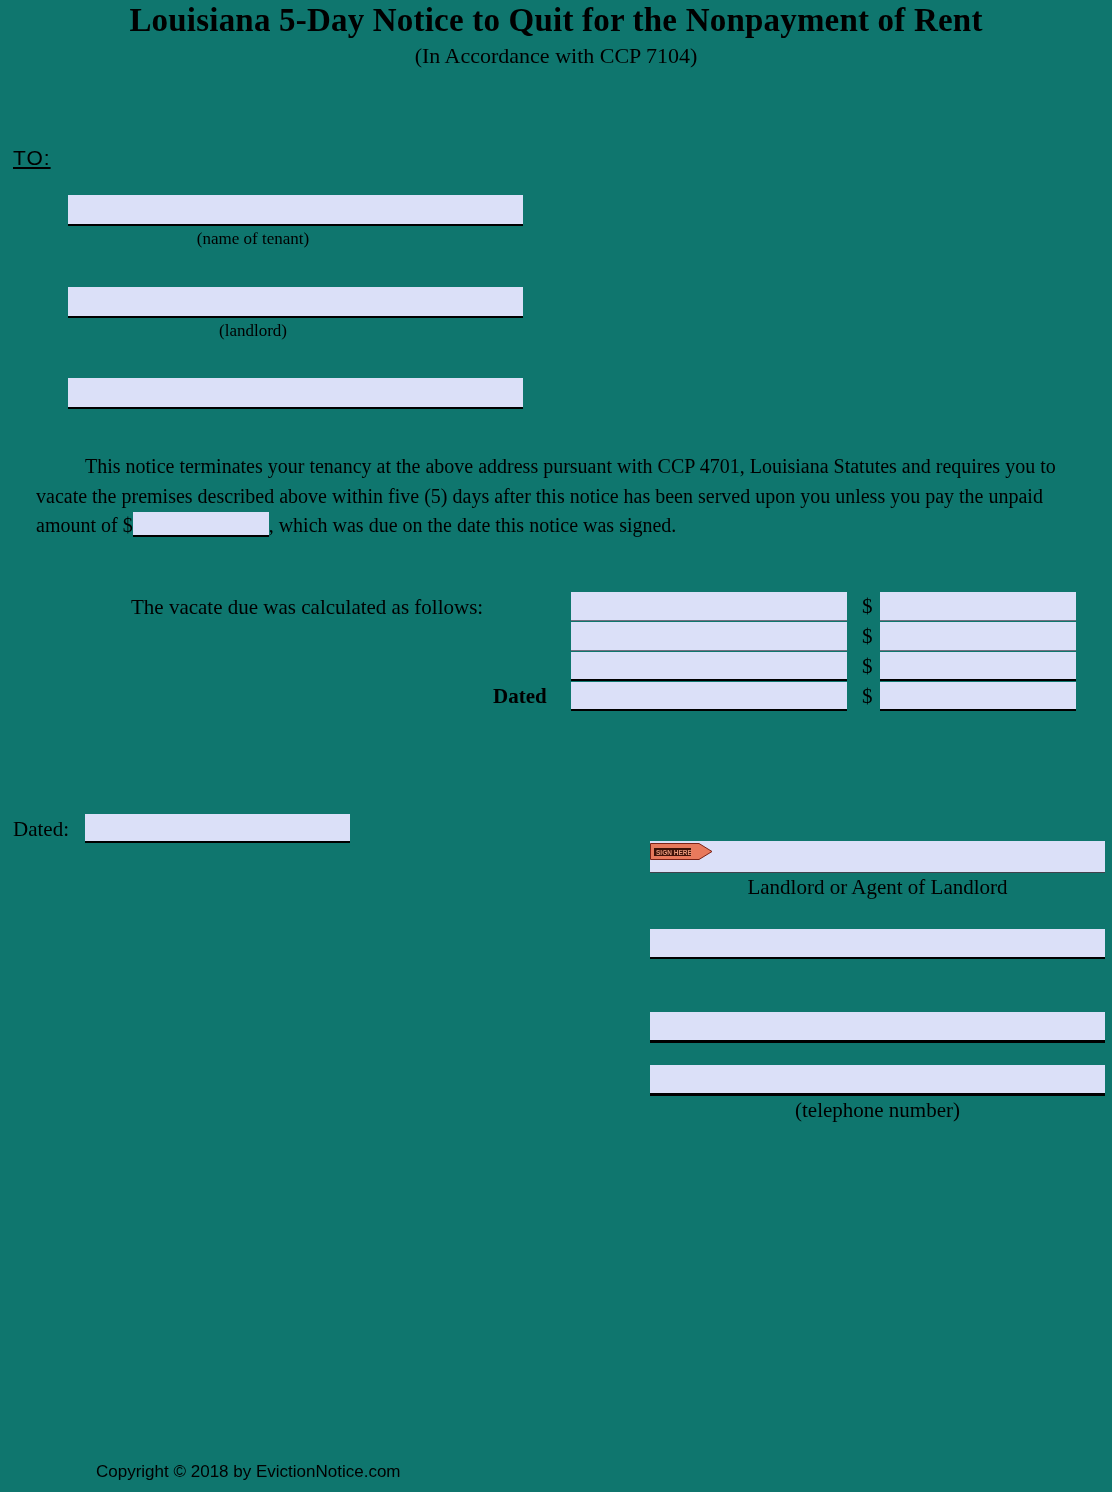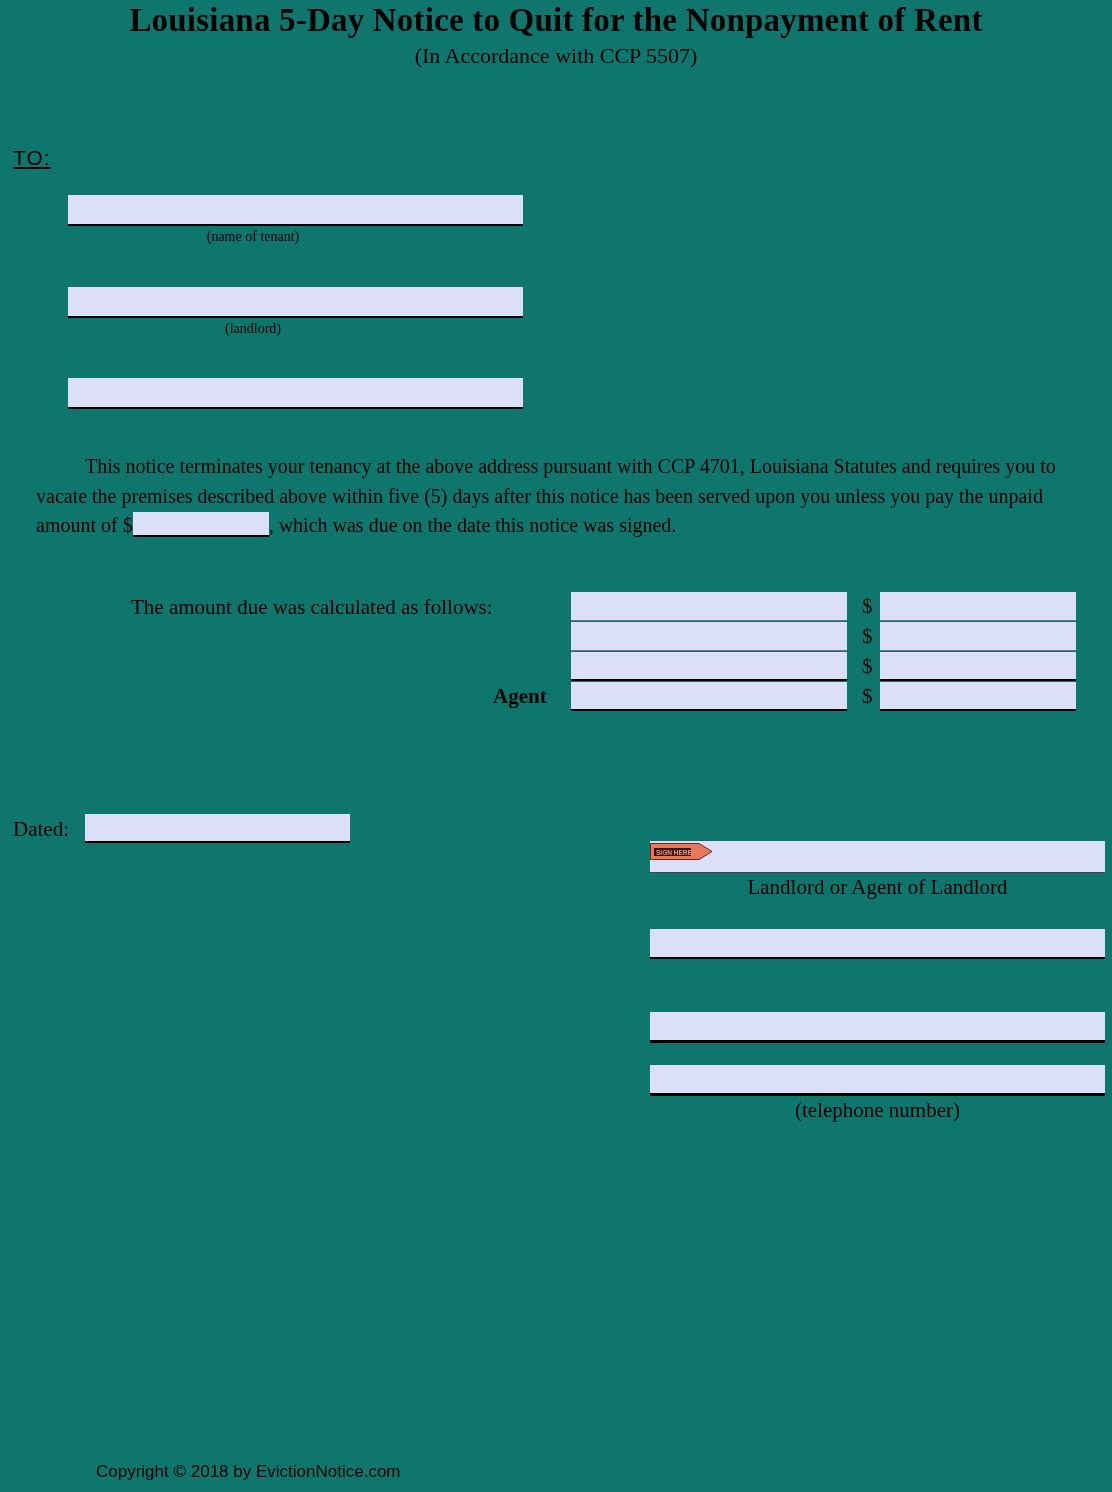--- a/index.html
+++ b/index.html
@@ -44,21 +44,21 @@
     font-size: 19px;
     padding: 0 4px;
     outline: none;
   }
   .pdf-field.thin-gray { border-bottom: 1px solid #70707f; }
   .pdf-field.thin-dark { border-bottom: 1px solid #41414c; }
   .pdf-field.thick { border-bottom: 3px solid #000000; }
 
   .caption {
     position: absolute;
-    font-size: 14px;
+    font-size: 17px;
     text-align: center;
   }
   .caption.lg { font-size: 21px; }
 
   .body-par {
     position: absolute;
     left: 36px; top: 452px;
     width: 1026px;
     font-size: 20px;
     line-height: 29.5px;
@@ -86,36 +86,36 @@
   }
 
   .sign-tag { position: absolute; left: 650px; top: 843px; cursor: pointer; }
 </style>
 </head>
 <body>
 
 <div class="page">
 
   <div class="abs doc-title">Louisiana 5-Day Notice to Quit for the Nonpayment of Rent</div>
-  <div class="abs doc-subtitle">(In Accordance with CCP 5507)</div>
+  <div class="abs doc-subtitle">(In Accordance with CCP 7104)</div>
 
   <div class="abs to-label">TO:</div>
 
   <input type="text" class="pdf-field" style="left: 68px; top: 195px; width: 455px; height: 31px;" value="">
   <div class="caption" style="left:68px; top:229px; width:370px;">(name of tenant)</div>
 
   <input type="text" class="pdf-field" style="left: 68px; top: 287px; width: 455px; height: 31px;" value="">
   <div class="caption" style="left:68px; top:321px; width:370px;">(landlord)</div>
 
   <input type="text" class="pdf-field" style="left: 68px; top: 378px; width: 455px; height: 31px;" value="">
 
   <p class="body-par"><span>This notice terminates your tenancy at the above address pursuant with CCP 4701, Louisiana Statutes and requires you to vacate the premises described above within five (5) days after this notice has been served upon you unless you pay the unpaid amount of $</span><span class="inline-field"></span><span>, which was due on the date this notice was signed.</span></p>
 
-  <div class="abs calc-intro">The amount due was calculated as follows:</div>
-  <div class="abs calc-total">Agent</div>
+  <div class="abs calc-intro">The vacate due was calculated as follows:</div>
+  <div class="abs calc-total">Dated</div>
 
   <input type="text" class="pdf-field thin-gray" style="left: 571px; top: 592px; width: 276px; height: 29px;" value="">
   <span class="dollar" style="top:594px;">$</span>
   <input type="text" class="pdf-field thin-gray" style="left: 880px; top: 592px; width: 196px; height: 29px;" value="">
 
   <input type="text" class="pdf-field thin-gray" style="left: 571px; top: 622px; width: 276px; height: 29px;" value="">
   <span class="dollar" style="top:624px;">$</span>
   <input type="text" class="pdf-field thin-gray" style="left: 880px; top: 622px; width: 196px; height: 29px;" value="">
 
   <input type="text" class="pdf-field" style="left: 571px; top: 652px; width: 276px; height: 29px;" value="">

